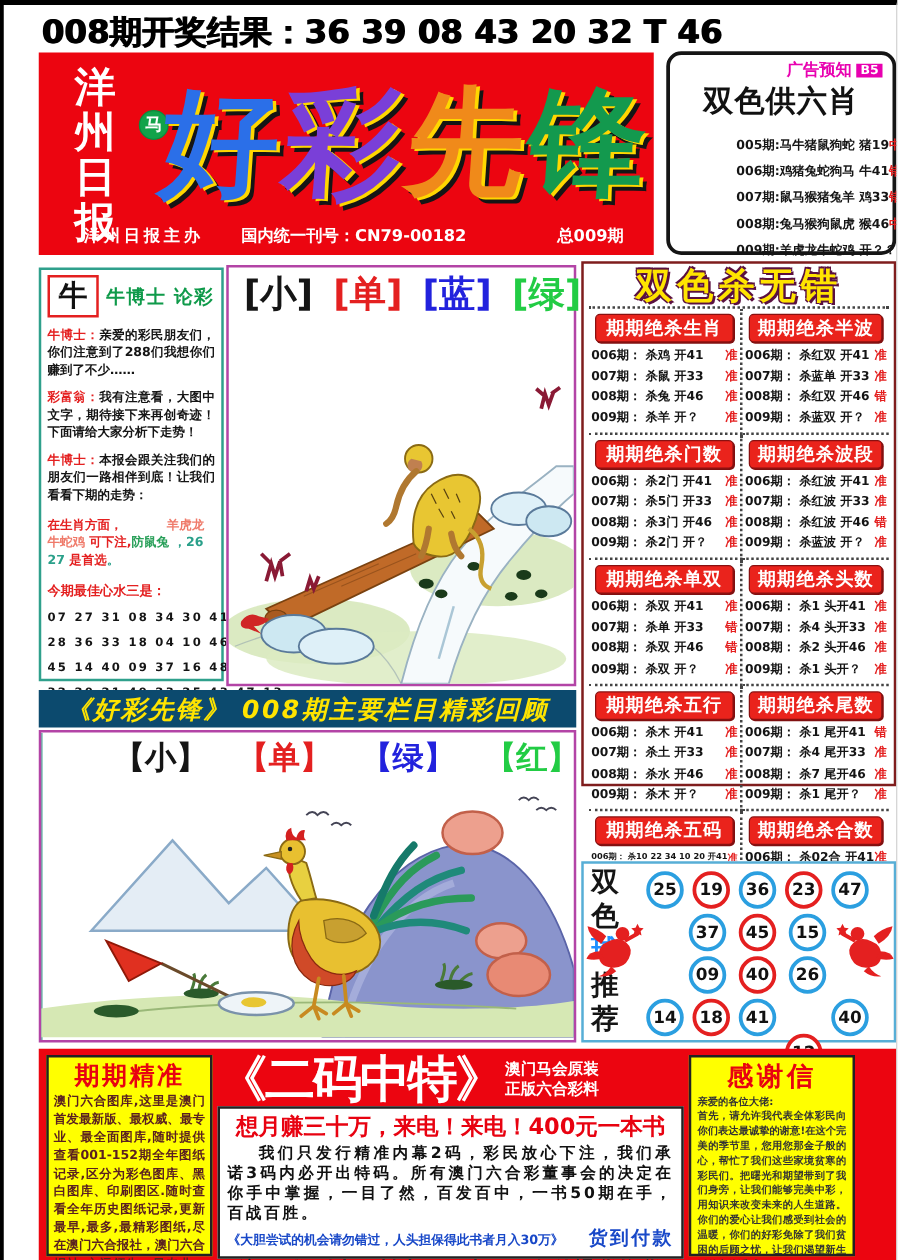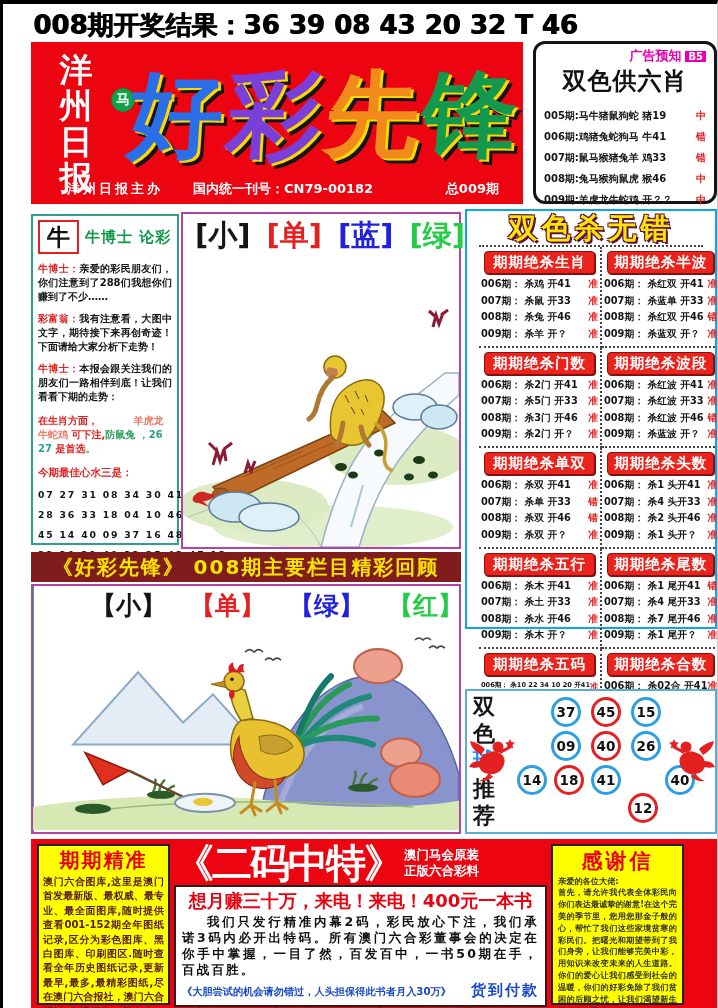--- a/index.html
+++ b/index.html
@@ -16,42 +16,42 @@
 .mastfoot{position:absolute;bottom:6px;left:0;width:100%;height:16px;color:#fff;font-size:13px;font-weight:bold;}
 .mastfoot .pub{position:absolute;left:36px;bottom:0;letter-spacing:3px;}
 .mastfoot .issn{position:absolute;left:162px;bottom:0;}
 .mastfoot .iss{position:absolute;right:24px;bottom:0;}
 
 #adbox{position:absolute;left:530px;top:37px;width:184px;height:163px;background:#fff;border:3px solid #151515;border-radius:12px;padding:3px 8px;}
 .adlabel{display:flex;justify-content:flex-end;align-items:center;gap:4px;font-size:13px;font-weight:bold;color:#e800b0;}
 .adbadge{background:#e800b0;color:#fff;font-size:10px;padding:0 3px;font-weight:bold;}
 #adbox h2{font-size:24px;color:#111;text-align:center;letter-spacing:1px;font-weight:bold;}
 .adrows{margin-top:12px;}
-.adrow{display:flex;justify-content:space-between;font-size:10px;font-weight:bold;color:#151515;margin-bottom:7px;white-space:nowrap;}
+.adrow{display:flex;justify-content:space-between;font-size:10px;font-weight:bold;color:#151515;margin-bottom:7px;white-space:nowrap;margin-left:45px;}
 .adrow .st{color:#e42020;}
 
 #doctor{position:absolute;left:28px;top:210px;width:148px;height:331px;border:2px solid #2fa08c;background:#fff;padding:4px 5px;}
 .dochead{display:flex;align-items:center;gap:6px;}
 .niu{border:2px solid #e42020;font-size:23px;font-weight:bold;color:#111;padding:0 7px;line-height:30px;}
 .doctitle{color:#0f9a4a;font-size:15px;font-weight:bold;letter-spacing:1px;white-space:nowrap;}
 .dpara{font-size:10px;font-weight:bold;color:#151515;line-height:1.4;margin-top:8px;text-align:justify;}
 .dpara .lbl{color:#e42020;}
 .tip{font-size:10px;font-weight:bold;line-height:1.4;margin-top:10px;}
 .picklbl{color:#e42020;font-size:10.5px;font-weight:bold;margin-top:10px;}
 .pickrow{font-size:9.3px;font-weight:bold;color:#151515;letter-spacing:1.8px;margin-top:9px;white-space:nowrap;}
 
 #pic1{position:absolute;left:178px;top:208px;width:280px;height:337px;border:2px solid #b344a6;background:#fff;}
 #pic1 .tags{display:flex;gap:16px;padding:2px 12px;font-size:29px;font-weight:bold;}
 #pic1 svg{position:absolute;left:0;bottom:0;width:276px;height:292px;}
-#banner{position:absolute;left:28px;top:548px;width:430px;height:30px;background:#7f1d1d;color:#ffe400;font-size:20px;font-weight:bold;display:flex;align-items:center;justify-content:center;letter-spacing:2px;white-space:nowrap;}
+#banner{position:absolute;left:28px;top:548px;width:430px;height:30px;background:#0c4a6e;color:#ffe400;font-size:20px;font-weight:bold;display:flex;align-items:center;justify-content:center;letter-spacing:2px;white-space:nowrap;font-style:italic;}
 #pic2{position:absolute;left:28px;top:580px;width:430px;height:250px;border:2px solid #b344a6;box-shadow:inset 1px 0 0 #3fa08f;background:#fff;}
 #pic2 .tags{display:flex;gap:24px;padding:3px 0 0 58px;font-size:25px;font-weight:bold;}
 #pic2 svg{position:absolute;left:0;bottom:2px;width:426px;height:206px;}
 
-#kill{position:absolute;left:462px;top:205px;width:252px;height:420px;border:2px solid #0ea5e9;background:#fff;padding:1px 12px;}
+#kill{position:absolute;left:462px;top:205px;width:252px;height:420px;border:2px solid #7f1d1d;background:#fff;padding:1px 4px;}
 #kill h1{text-align:center;font-size:29px;font-weight:bold;color:#ffe400;letter-spacing:4px;line-height:1.15;text-shadow:-1px -1px 0 #5a1040,1px -1px 0 #5a1040,-1px 1px 0 #5a1040,2px 2px 0 #5a1040;}
 .kgrid{display:grid;grid-template-columns:1fr 1fr;border-top:2px dotted #444;}
 .kcell{padding:4px 2px 5px;border-bottom:2px dotted #444;}
 .kcell:nth-child(odd){border-right:2px dotted #444;}
 .kcell:nth-child(9),.kcell:nth-child(10){border-bottom:none;}
 .kpill{background:#ea231c;border:1px solid #8a1010;border-radius:4px;color:#fff;font-size:14.5px;font-weight:bold;text-align:center;padding:1px 0;margin:0 3px 4px;letter-spacing:1px;box-shadow:1px 1px 0 #801010;}
 .krow{display:flex;justify-content:space-between;font-size:9.8px;font-weight:bold;color:#151515;margin-top:3.5px;white-space:nowrap;}
 .krow .ks{color:#e42020;}
 .kcell.small .krow{font-size:6.6px;margin-top:5px;}
 .kcell.small .krow .ks{font-size:8px;}
@@ -464,20 +464,27 @@
 
   <div id="ssq">
     <div class="ssqvert">
       <div style="color: rgb(21, 21, 21);">双</div>
       <div style="color: rgb(21, 21, 21);">色</div>
       <div style="color: rgb(30, 144, 255);">球</div>
       <div style="color: rgb(21, 21, 21);">推</div>
       <div style="color: rgb(21, 21, 21);">荐</div>
     </div>
     <div class="balls">
+      <div class="brow">
+        <span class="ball" style="border-color: rgb(43, 159, 224);">25</span>
+        <span class="ball" style="border-color: rgb(228, 32, 32);">19</span>
+        <span class="ball" style="border-color: rgb(43, 159, 224);">36</span>
+        <span class="ball" style="border-color: rgb(228, 32, 32);">23</span>
+        <span class="ball" style="border-color: rgb(43, 159, 224);">47</span>
+      </div>
       <div class="brow mid">
         <span class="ball" style="border-color: rgb(43, 159, 224);">37</span>
         <span class="ball" style="border-color: rgb(228, 32, 32);">45</span>
         <span class="ball" style="border-color: rgb(43, 159, 224);">15</span>
       </div>
       <div class="brow mid">
         <span class="ball" style="border-color: rgb(43, 159, 224);">09</span>
         <span class="ball" style="border-color: rgb(228, 32, 32);">40</span>
         <span class="ball" style="border-color: rgb(43, 159, 224);">26</span>
       </div>

